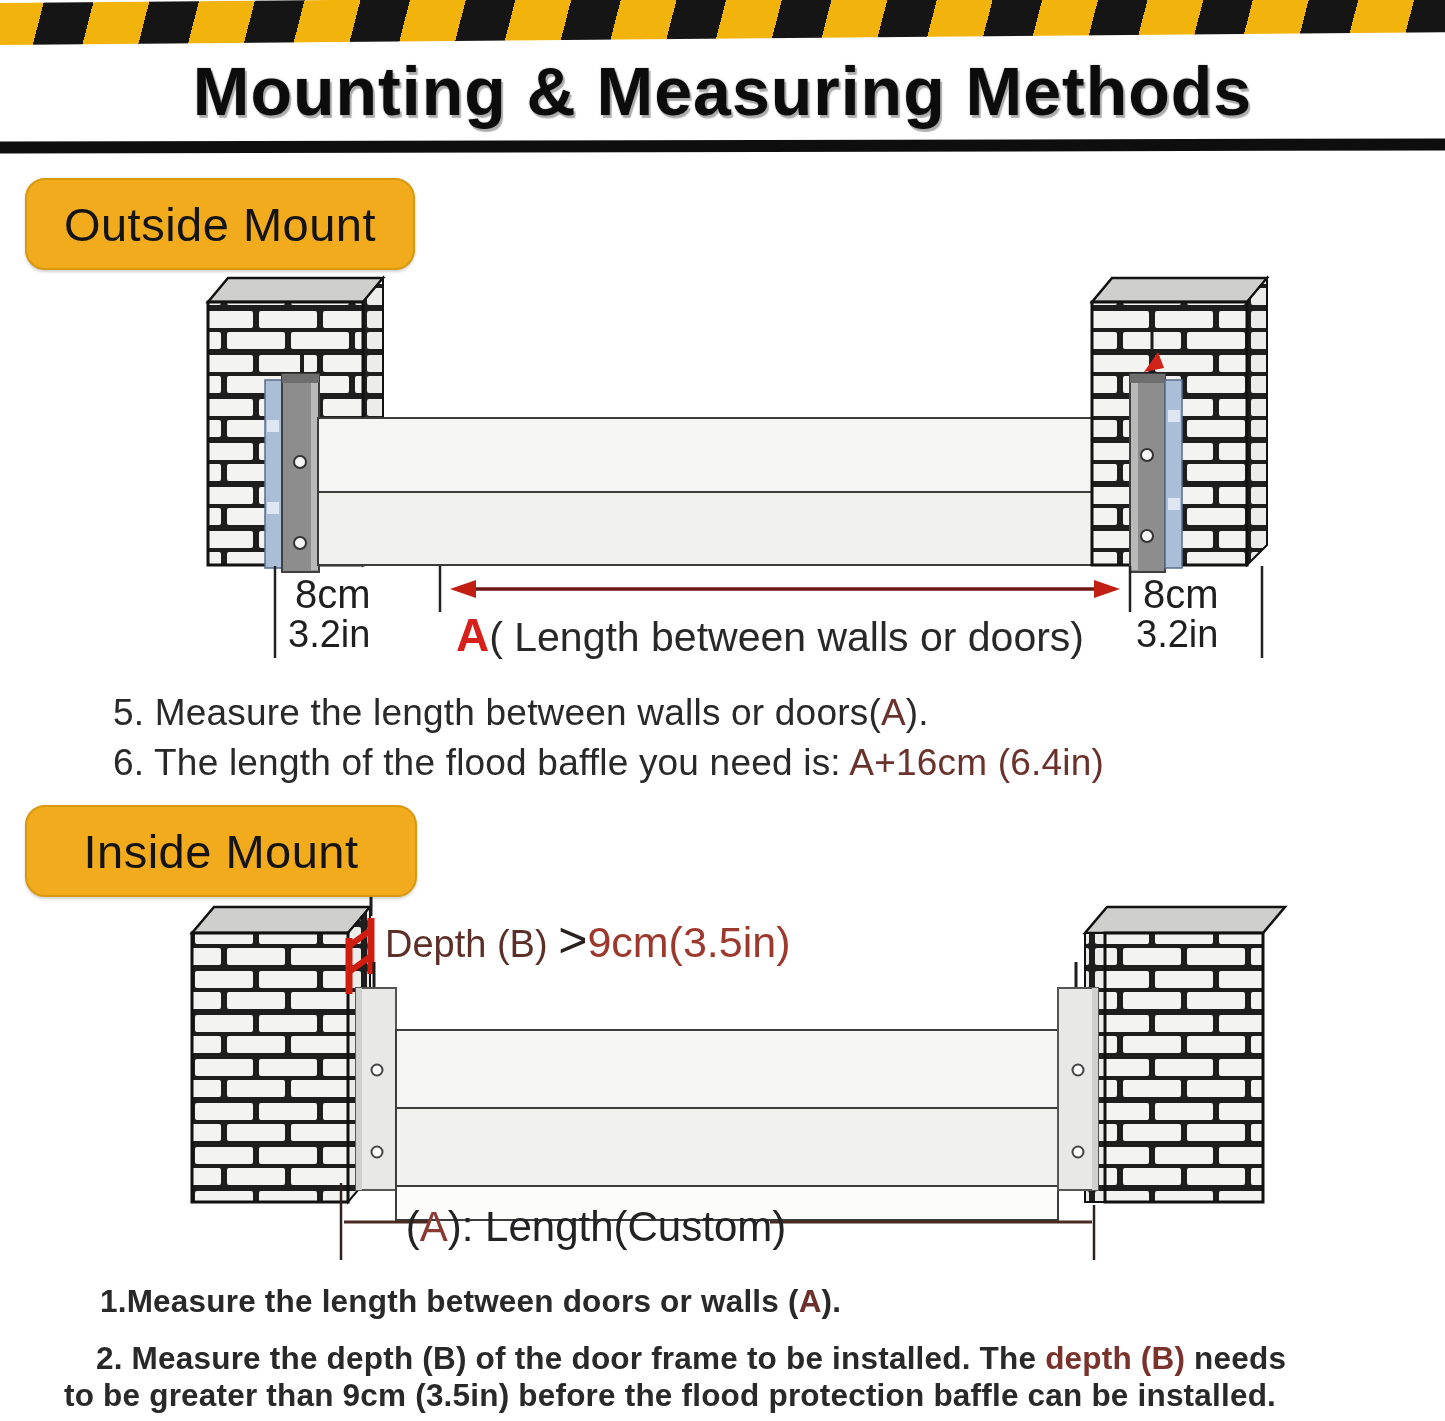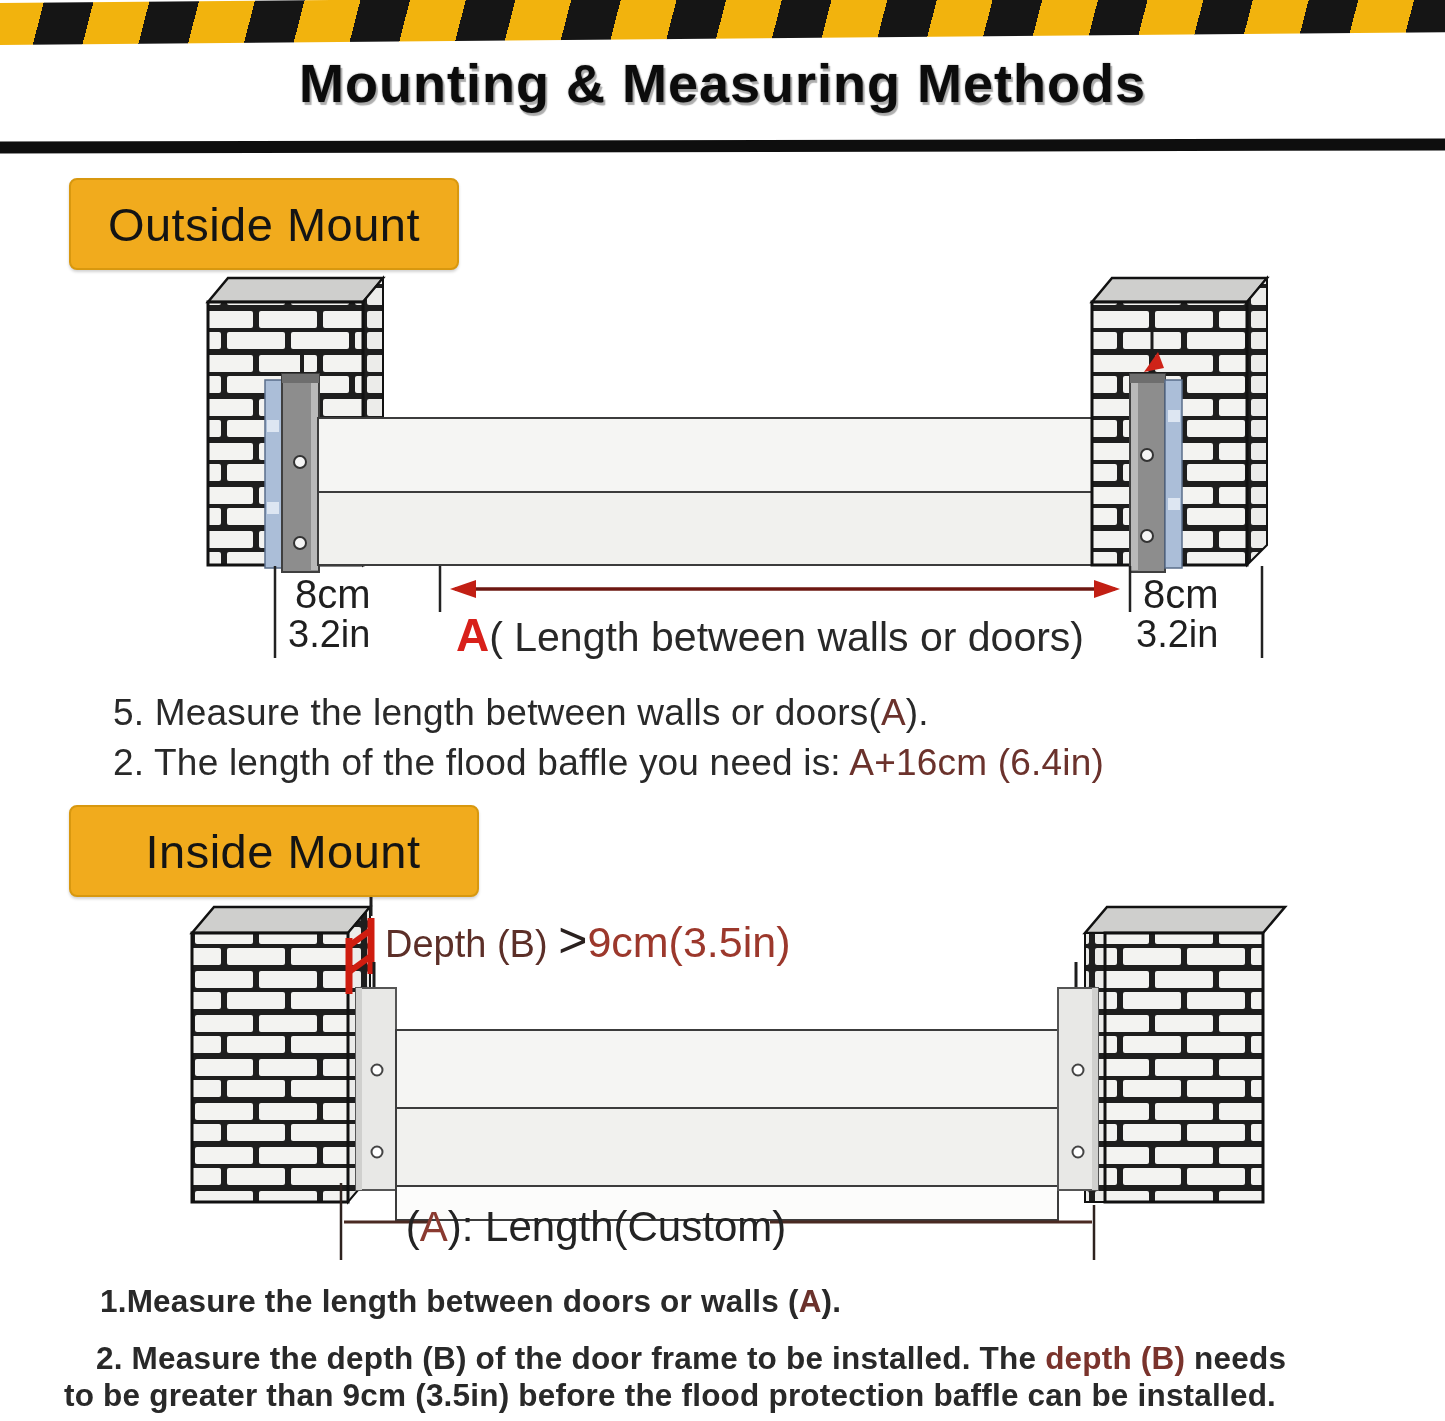--- a/index.html
+++ b/index.html
@@ -7,33 +7,33 @@
     position:relative;width:1445px;height:1421px;overflow:hidden;background:#ffffff;
     font-family:"Liberation Sans","DejaVu Sans",sans-serif;color:#222;
   }
   .stripe{
     position:absolute;top:3px;left:-12px;width:1480px;height:42px;
     background:repeating-linear-gradient(105deg,#f2b30d 0 54px,#151515 54px 102px);
     transform:rotate(-0.5deg);transform-origin:left center;
   }
   .title{
     position:absolute;top:52px;left:0;width:100%;text-align:center;
-    font-size:54px;font-weight:bold;letter-spacing:1px;color:#0c0c0c;
+    font-size:68px;font-weight:bold;letter-spacing:1px;color:#0c0c0c;
     text-shadow:2px 3px 1px rgba(110,110,110,.55),0 0 2px rgba(0,0,0,.35);
     white-space:nowrap;
   }
   .black-bar{position:absolute;top:140px;left:0;width:100%;height:12px;background:#0e0e0e;transform:rotate(-0.12deg);}
   .badge{
     position:absolute;display:flex;align-items:center;justify-content:center;
-    background:#f1ab1d;border:2px solid #d8980f;border-radius:8px;
+    background:#f1ab1d;border:2px solid #d8980f;border-radius:20px;
     font-size:47px;font-weight:500;color:#141414;letter-spacing:0.5px;
-    box-shadow:0 2px 3px rgba(0,0,0,0.18);white-space:nowrap;margin-left:44px;
+    box-shadow:0 2px 3px rgba(0,0,0,0.18);white-space:nowrap;
   }
   .badge-outside{left:25px;top:178px;width:386px;height:88px;}
-  .badge-inside{left:25px;top:805px;width:388px;height:88px;padding-left:18px;}
+  .badge-inside{left:25px;top:805px;width:388px;height:88px;}
   .diagram{position:absolute;left:0;width:1445px;}
   .step{position:absolute;white-space:nowrap;color:#292929;}
   .step-lg{font-size:37px;letter-spacing:0.2px;}
   .step-sm{font-size:31.5px;letter-spacing:0.2px;font-weight:bold;}
   .dk-red{color:#6b322c;}
   .dk-red2{color:#7a332c;}
   svg text{font-family:"Liberation Sans","DejaVu Sans",sans-serif;}
 </style>
 </head>
 <body>
@@ -115,21 +115,21 @@
       <polygon points="1120,589 1094,580 1094,598" fill="#c21f14"></polygon>
       <text x="295" y="608" font-size="40" fill="#1f1f1f">8cm</text>
       <text x="288" y="647" font-size="38" fill="#1f1f1f">3.2in</text>
       <text x="1143" y="608" font-size="40" fill="#1f1f1f">8cm</text>
       <text x="1136" y="647" font-size="38" fill="#1f1f1f">3.2in</text>
       <text x="770" y="651" text-anchor="middle"><tspan font-size="46" font-weight="bold" fill="#d8201a">A</tspan><tspan font-size="41" fill="#282828">( Length between walls or doors)</tspan></text>
     </g>
   </svg>
 
   <div class="step step-lg" style="left:113px;top:692px;"><span>5. Measure the length between walls or doors(</span><span class="dk-red">A</span><span>).</span></div>
-  <div class="step step-lg" style="left:113px;top:742px;"><span>2. The length of the flood baffle you need is: </span><span class="dk-red">A+16cm (6.4in)</span></div>
+  <div class="step step-lg" style="left:113px;top:742px;"><span>6. The length of the flood baffle you need is: </span><span class="dk-red">A+16cm (6.4in)</span></div>
 
   <div class="badge badge-inside">
     <span>Inside Mount</span>
   </div>
 
   <svg class="diagram" style="top:895px;height:385px;" viewBox="0 895 1445 385">
     <defs>
       <pattern id="brickB" width="64" height="44" patternUnits="userSpaceOnUse">
         <rect width="64" height="44" fill="#1e1e1e"></rect>
         <rect x="3" y="3" width="58" height="17" rx="2" fill="#f3f3f1"></rect>

